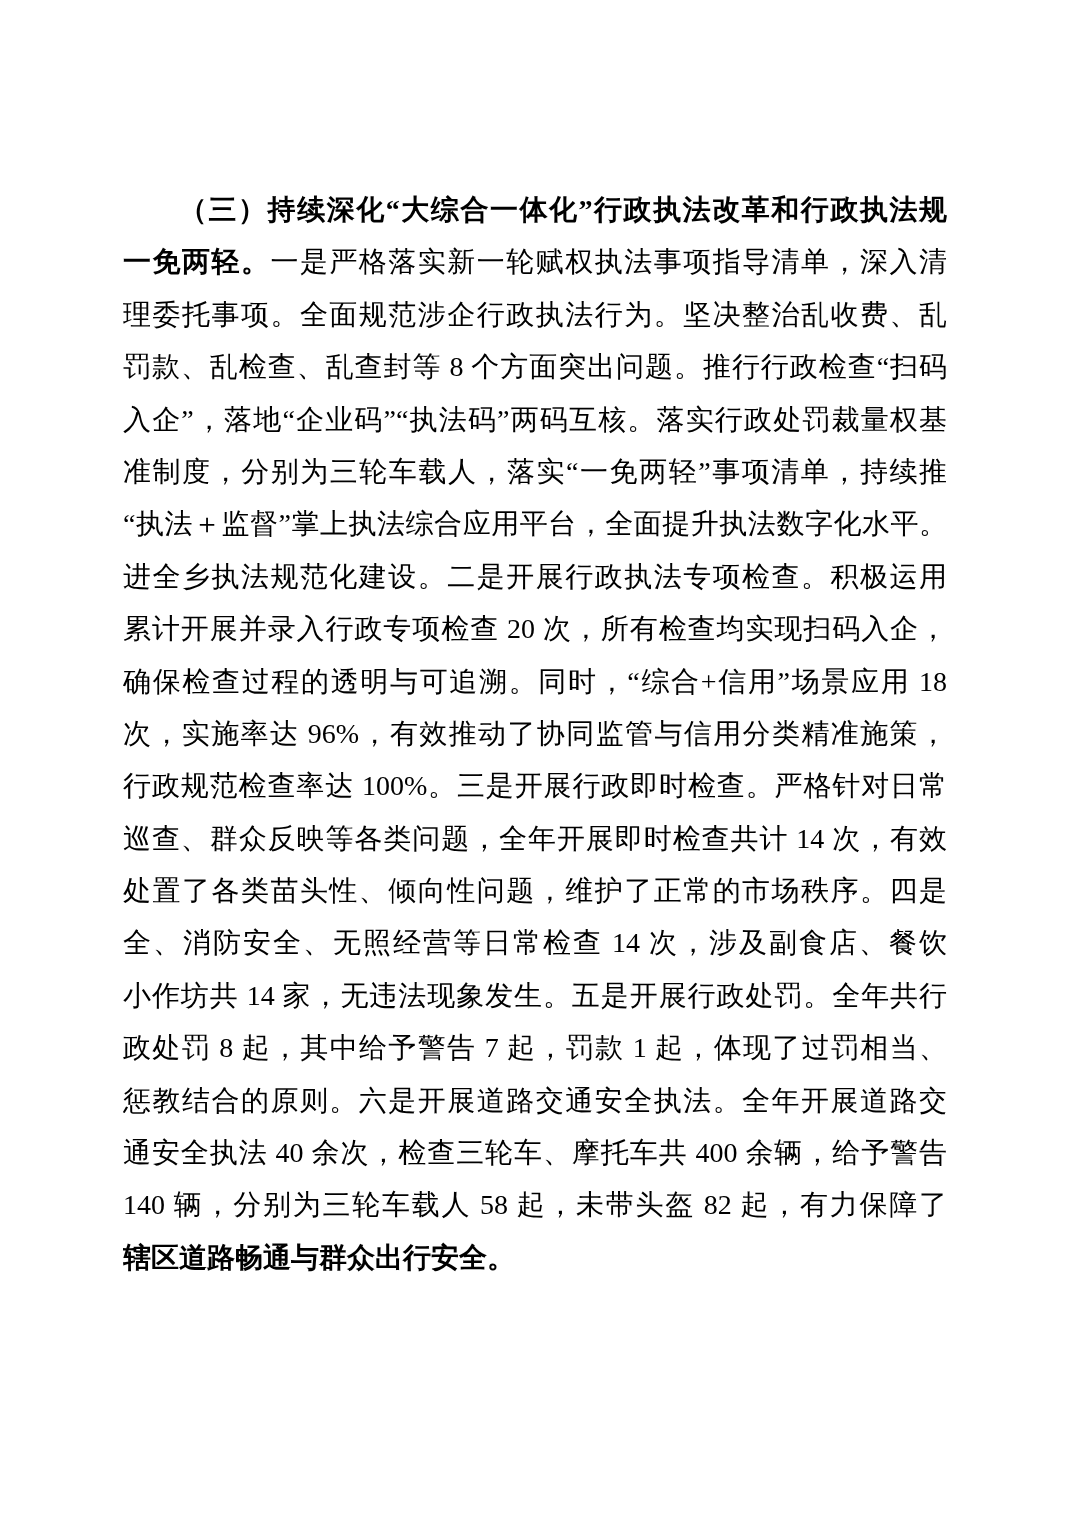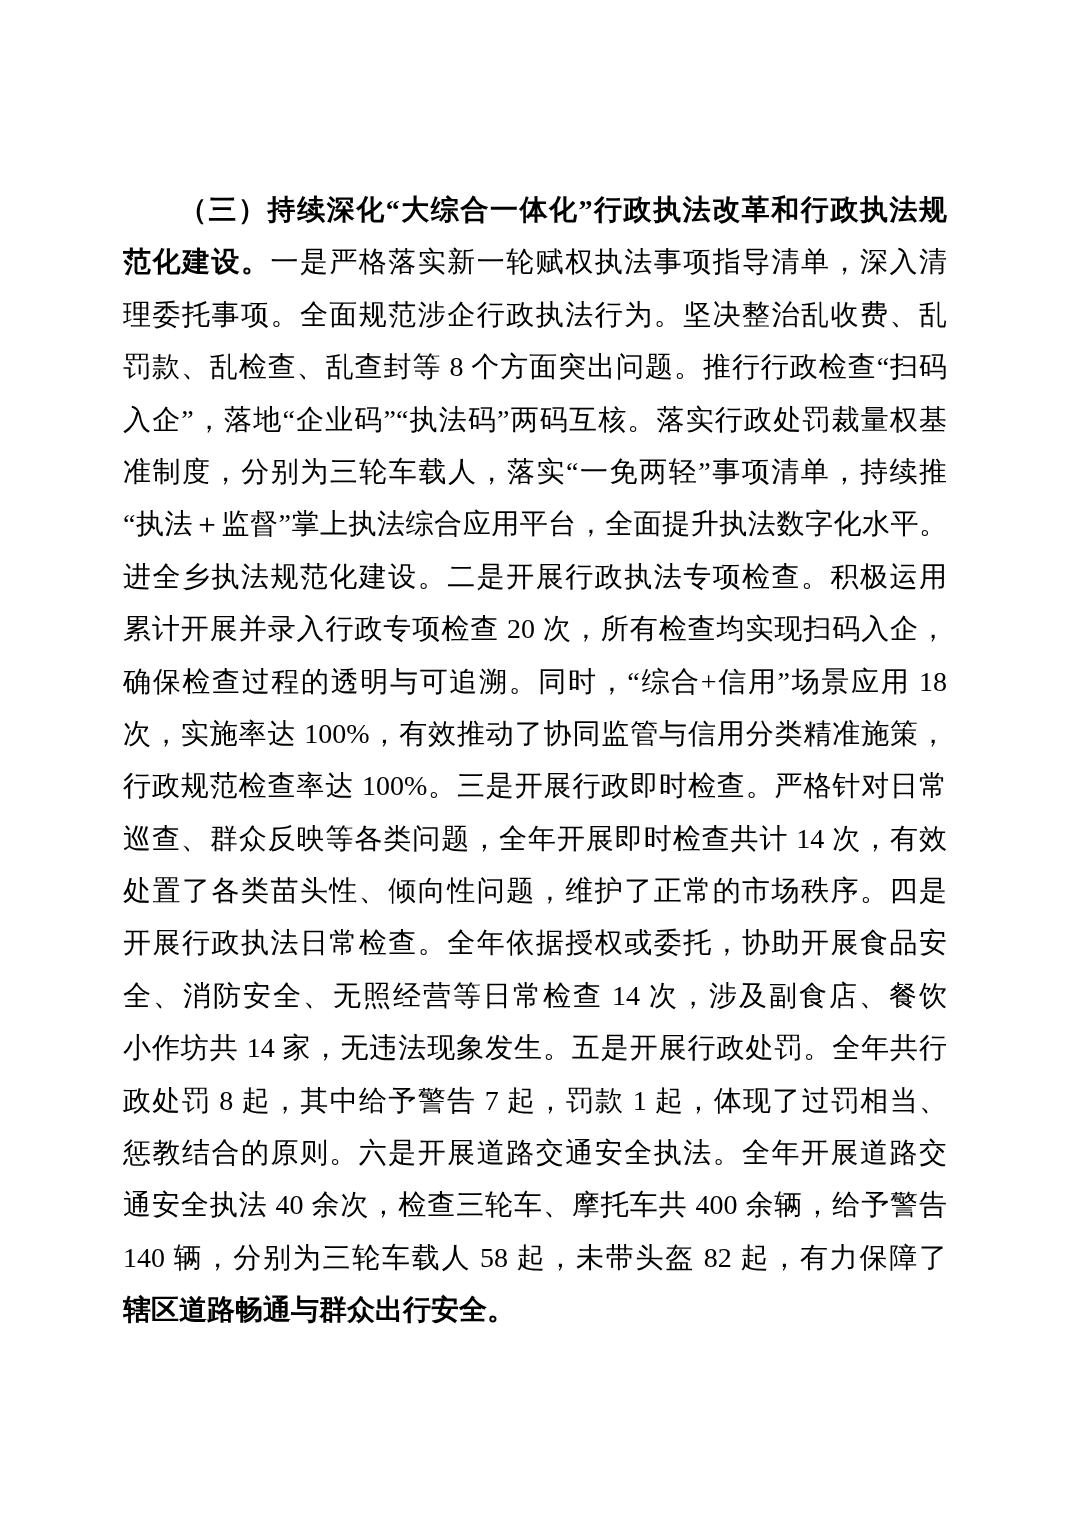--- a/index.html
+++ b/index.html
@@ -41,34 +41,33 @@
     font-weight: bold;
   }
 </style>
 </head>
 <body>
 
 <div class="page">
   <div class="textblock">
 
     <div class="line first"><span class="bold">（三）持续深化“大综合一体化”行政执法改革和行政执法规</span><span></span></div>
-    <div class="line"><span class="bold">范化建设。</span><span>一是严格落实新一轮赋权执法事项指导清单，深入清</span></div>
+    <div class="line"><span class="bold">一免两轻。</span><span>一是严格落实新一轮赋权执法事项指导清单，深入清</span></div>
     <div class="line"><span class="bold"></span><span>理委托事项。全面规范涉企行政执法行为。坚决整治乱收费、乱</span></div>
     <div class="line"><span class="bold"></span><span>罚款、乱检查、乱查封等 8 个方面突出问题。推行行政检查“扫码</span></div>
     <div class="line"><span class="bold"></span><span>入企”，落地“企业码”“执法码”两码互核。落实行政处罚裁量权基</span></div>
     <div class="line"><span class="bold"></span><span>准制度，分别为三轮车载人，落实“一免两轻”事项清单，持续推</span></div>
     <div class="line"><span class="bold"></span><span>“执法＋监督”掌上执法综合应用平台，全面提升执法数字化水平。</span></div>
     <div class="line"><span class="bold"></span><span>进全乡执法规范化建设。二是开展行政执法专项检查。积极运用</span></div>
     <div class="line"><span class="bold"></span><span>累计开展并录入行政专项检查 20 次，所有检查均实现扫码入企，</span></div>
     <div class="line"><span class="bold"></span><span>确保检查过程的透明与可追溯。同时，“综合+信用”场景应用 18</span></div>
-    <div class="line"><span class="bold"></span><span>次，实施率达 100%，有效推动了协同监管与信用分类精准施策，</span></div>
+    <div class="line"><span class="bold"></span><span>次，实施率达 96%，有效推动了协同监管与信用分类精准施策，</span></div>
     <div class="line"><span class="bold"></span><span>行政规范检查率达 100%。三是开展行政即时检查。严格针对日常</span></div>
     <div class="line"><span class="bold"></span><span>巡查、群众反映等各类问题，全年开展即时检查共计 14 次，有效</span></div>
     <div class="line"><span class="bold"></span><span>处置了各类苗头性、倾向性问题，维护了正常的市场秩序。四是</span></div>
-    <div class="line"><span class="bold"></span><span>开展行政执法日常检查。全年依据授权或委托，协助开展食品安</span></div>
     <div class="line"><span class="bold"></span><span>全、消防安全、无照经营等日常检查 14 次，涉及副食店、餐饮店、</span></div>
     <div class="line"><span class="bold"></span><span>小作坊共 14 家，无违法现象发生。五是开展行政处罚。全年共行</span></div>
     <div class="line"><span class="bold"></span><span>政处罚 8 起，其中给予警告 7 起，罚款 1 起，体现了过罚相当、</span></div>
     <div class="line"><span class="bold"></span><span>惩教结合的原则。六是开展道路交通安全执法。全年开展道路交</span></div>
     <div class="line"><span class="bold"></span><span>通安全执法 40 余次，检查三轮车、摩托车共 400 余辆，给予警告</span></div>
     <div class="line"><span class="bold"></span><span>140 辆，分别为三轮车载人 58 起，未带头盔 82 起，有力保障了</span></div>
     <div class="line last"><span class="bold"></span><span>辖区道路畅通与群众出行安全。</span></div>
 
   </div>
 </div>

